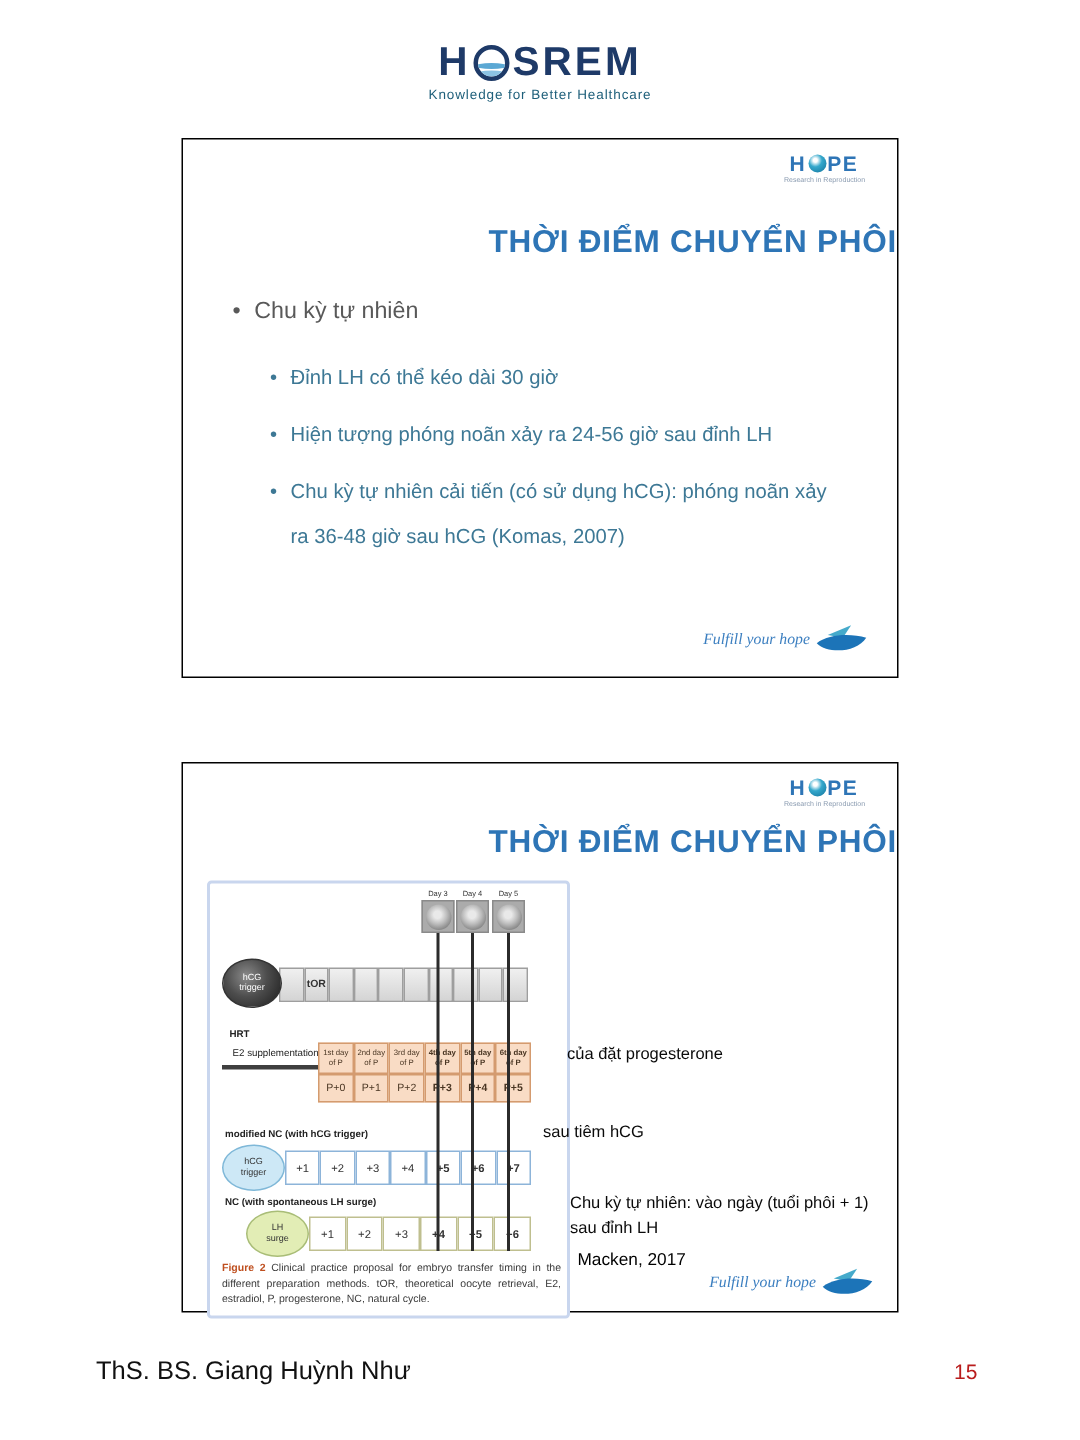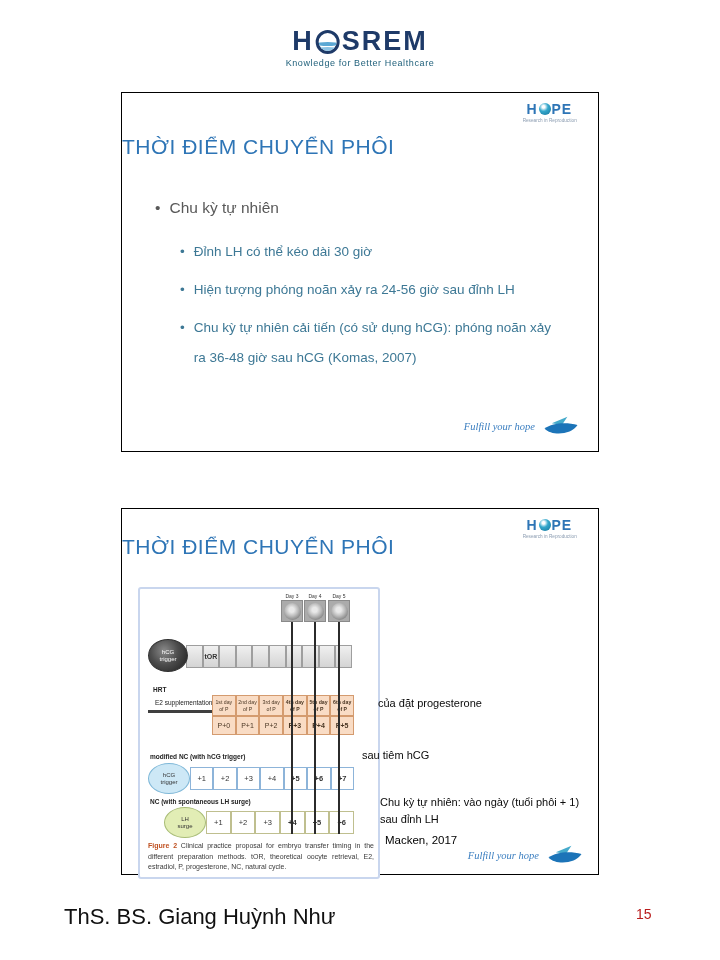--- a/index.html
+++ b/index.html
@@ -25,34 +25,34 @@
   .slide2 { top: 508px; height: 367px; }
 
   .hope-logo { position: absolute; top: 9px; right: 14px; text-align: center; line-height: 1; }
   .hope-word { display: flex; align-items: center; justify-content: center; font-size: 14px; font-weight: 600;
     letter-spacing: 1px; color: #2E75B6; }
   .hope-globe { display: inline-block; width: 12px; height: 12px; border-radius: 50%; margin: 0 1px;
     background: radial-gradient(circle at 38% 32%, #ffffff 12%, #35A8CC 40%, #1B7FA6 85%); }
   .hope-tagline { margin-top: 2px; font-size: 6px; transform: scale(0.78); transform-origin: center top;
     color: #8A9BB0; white-space: nowrap; }
 
-  .slide-title { position: absolute; width: 100%; text-align: left; font-size: 21px; font-weight: 400;
-    letter-spacing: 0.5px; color: #2E75B6; }
+  .slide-title { position: absolute; width: 100%; text-align: right; font-size: 21px; font-weight: 700;
+    letter-spacing: 0.5px; color: #2E75B6; margin-top: 15px; }
   .slide1 .slide-title { top: 42px; }
   .slide2 .slide-title { top: 26px; }
 
   
   .bullet-main { position: absolute; left: 33px; top: 106px; font-size: 15.5px; color: #595959; }
   .bullet-main .dot { margin-right: 9px; }
   .sub-list { position: absolute; left: 58px; top: 144px; width: 378px; }
   .sub-item { display: flex; font-size: 13.5px; color: #3D7895; line-height: 30px; margin-bottom: 8px; }
   .sub-item .dot { margin-right: 9px; flex: 0 0 auto; }
 
   
-  .fulfill { position: absolute; display: flex; align-items: center; gap: 7px; }
+  .fulfill { position: absolute; display: flex; align-items: center; gap: 2px; }
   .slide1 .fulfill { right: 18px; bottom: 14px; }
   .slide2 .fulfill { right: 14px; bottom: 8px; }
   .fulfill-text { font-family: "Liberation Serif", serif; font-style: italic; font-size: 10.5px; color: #3C7FC0; }
 
   
   .fig-panel { position: absolute; left: 16px; top: 78px; width: 242px; height: 292px;
     border: 2px solid #C9D6EE; border-radius: 3px; background: #fff; }
 
   .day-box { position: absolute; width: 22px; text-align: center; }
   .day-label { font-size: 5px; color: #333; margin-bottom: 1px; }
@@ -104,21 +104,21 @@
   .fig-caption .figlabel { font-weight: bold; color: #BF4F1F; }
 
   
   .annotation { position: absolute; width: 238px; font-size: 11px; line-height: 1.5; color: #0a0a0a; }
   .ann1 { left: 248px; top: 186px; padding-left: 8px; }
   .ann2 { left: 240px; top: 238px; }
   .ann3 { left: 248px; top: 285px; padding-left: 10px; }
   .citation { position: absolute; left: 263px; top: 325px; font-size: 11.5px; color: #000; }
 
   
-  .footer-author { position: absolute; left: 64px; top: 904px; font-size: 22px; color: #111; }
+  .footer-author { position: absolute; left: 64px; top: 904px; font-size: 17px; color: #111; }
   .footer-page { position: absolute; left: 636px; top: 906px; font-size: 14px; color: #b91c1c; }
 </style>
 </head>
 <body>
 
 <div class="page">
 
   <div class="hosrem">
     <div class="hosrem-word">
       <span>H</span>

